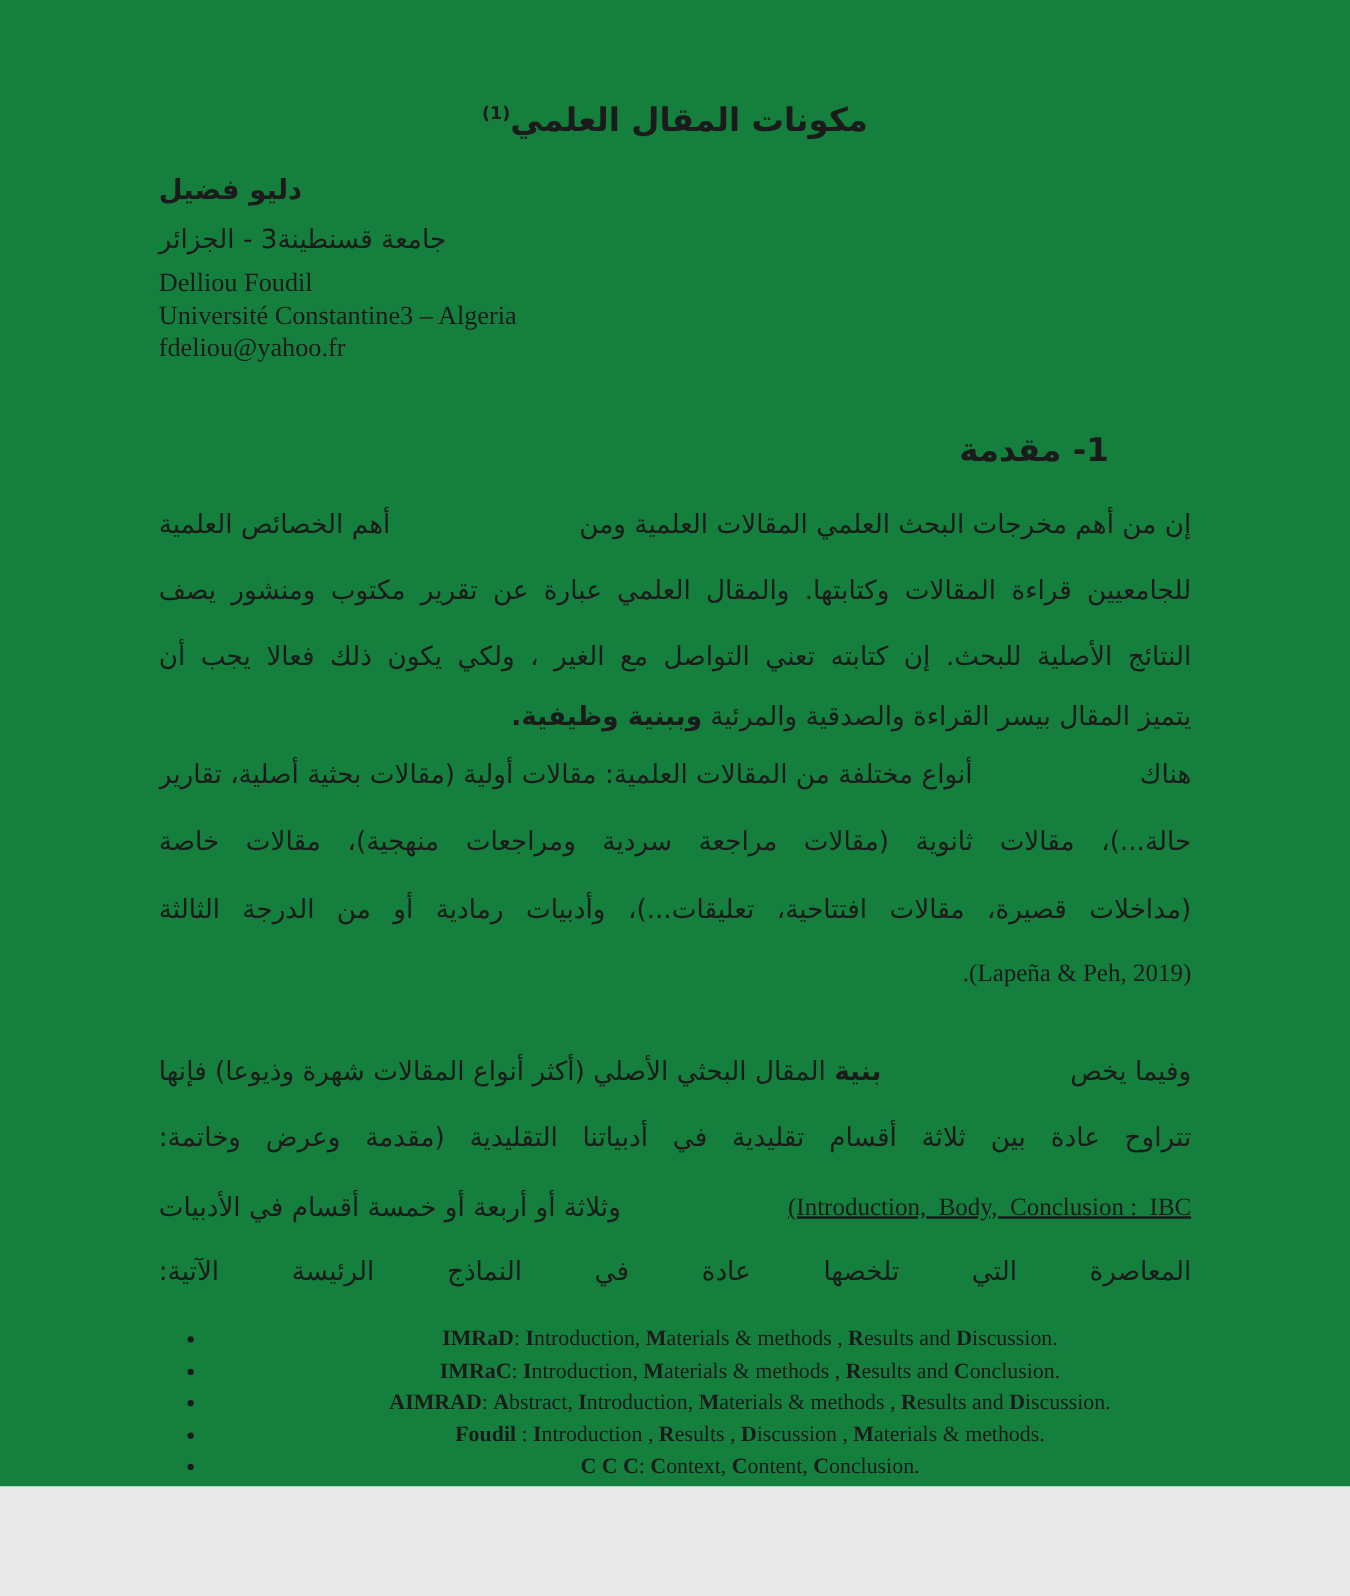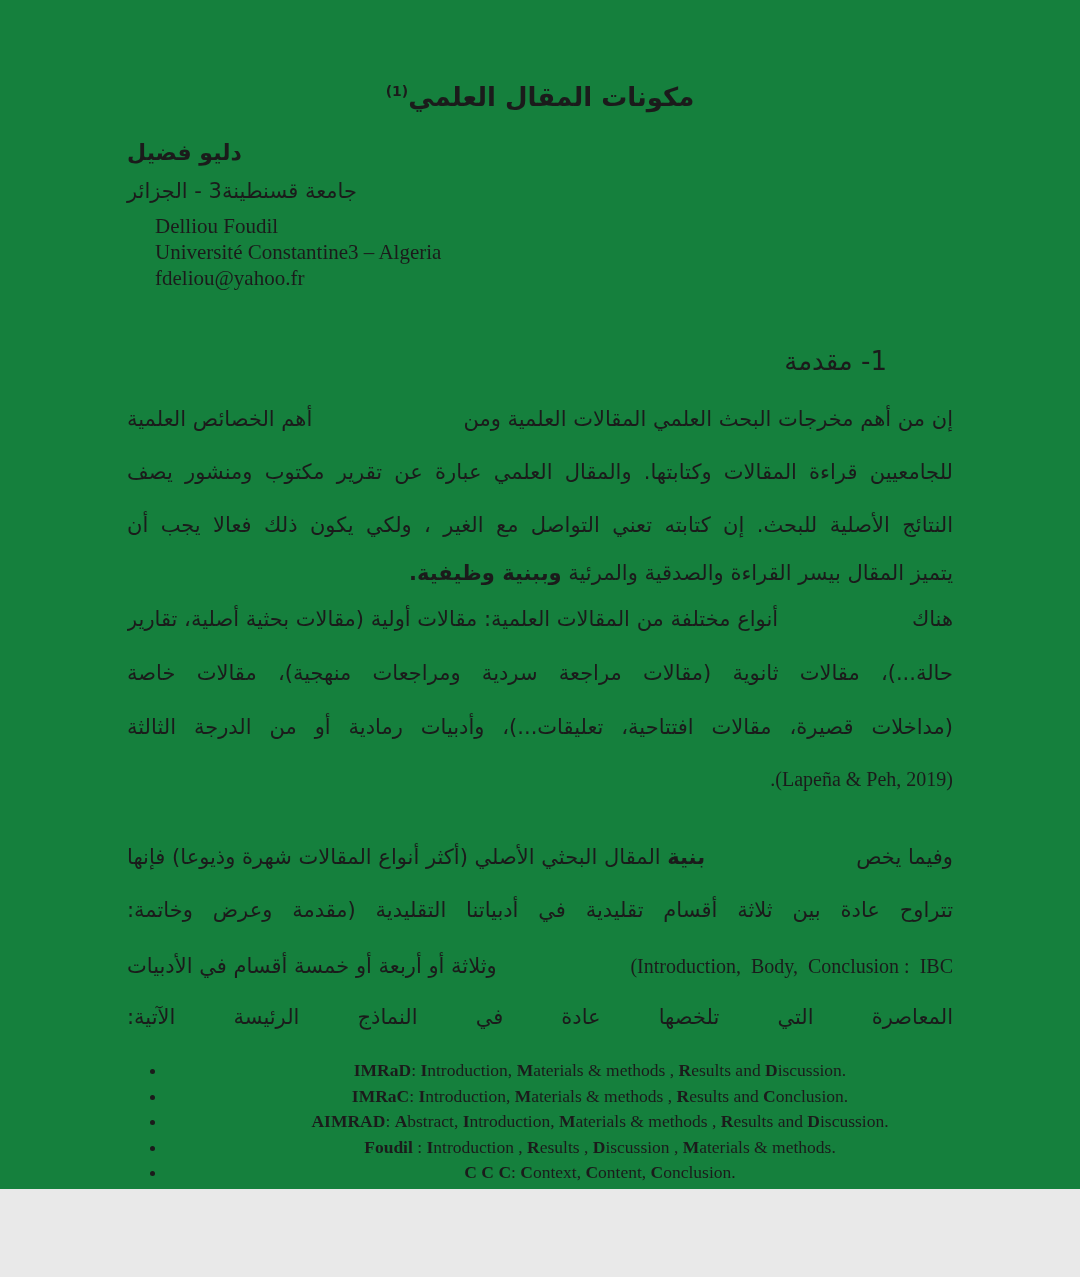--- a/index.html
+++ b/index.html
@@ -18,31 +18,31 @@
   .b{font-weight:bold;}
 
   .title{top:82px;left:0;width:100%;text-align:center;direction:rtl;
          font-size:26px;font-weight:bold;}
   .title sup{font-size:14px;font-weight:bold;}
 
   .author{left:127px;top:140px;width:500px;text-align:left;}
   .author .ar{direction:rtl;unicode-bidi:plaintext;display:inline-block;}
   .a-name{font-size:22px;font-weight:bold;margin-bottom:14px;}
   .a-affil-ar{font-size:21px;margin-bottom:10px;}
-  .a-en{font-size:21px;line-height:26px;margin-left:28px;}
+  .a-en{font-size:21px;line-height:26px;}
 
-  .heading{top:346px;right:193px;direction:rtl;font-size:26px;font-weight:normal;}
+  .heading{top:346px;right:193px;direction:rtl;font-size:26px;font-weight:bold;}
 
   .bline{left:127px;width:826px;height:36px;overflow:hidden;
          direction:rtl;font-size:21px;line-height:34px;text-align:right;}
   .just{text-align:justify;text-align-last:justify;}
   .gapline{display:flex;justify-content:space-between;}
   .ltrline{direction:ltr;display:flex;justify-content:space-between;align-items:flex-end;}
   .citation{direction:ltr;font-size:20px;font-family:"Liberation Serif","DejaVu Serif",serif;}
-  .pre{white-space:pre;}
+  .pre{white-space:pre;text-decoration:underline;}
   .ibc-latin{font-family:"Liberation Serif","DejaVu Serif",serif;font-size:20px;}
 
   .models{left:127px;top:1058px;width:860px;margin:0;padding:0 0 0 40px;
           font-family:"Liberation Serif","DejaVu Serif",serif;font-size:17.5px;}
   .models li{line-height:25.5px;list-style-type:disc;padding-left:6px;text-align:center;}
 
   .footnote-rule{left:127px;top:1233px;width:263px;height:0;
                  border-top:3px solid #2b2b2b;}
 
   .watermark{left:16px;top:1186px;width:100%;text-align:center;pointer-events:none;}

